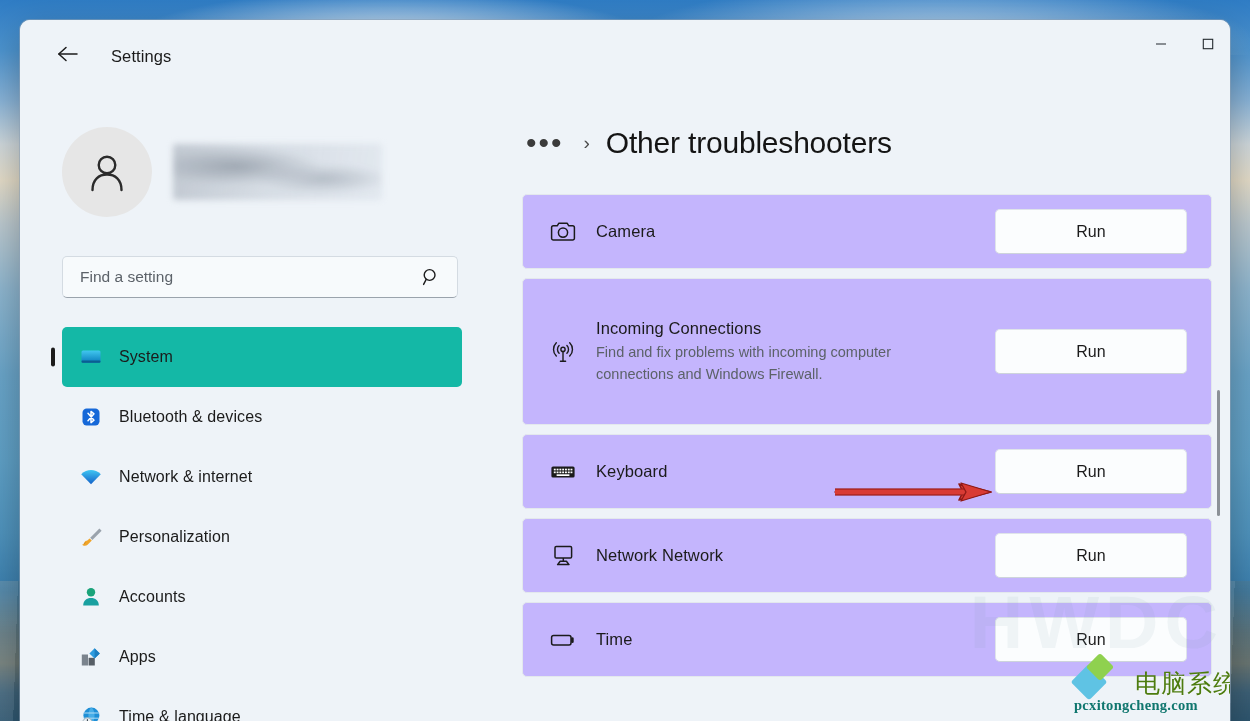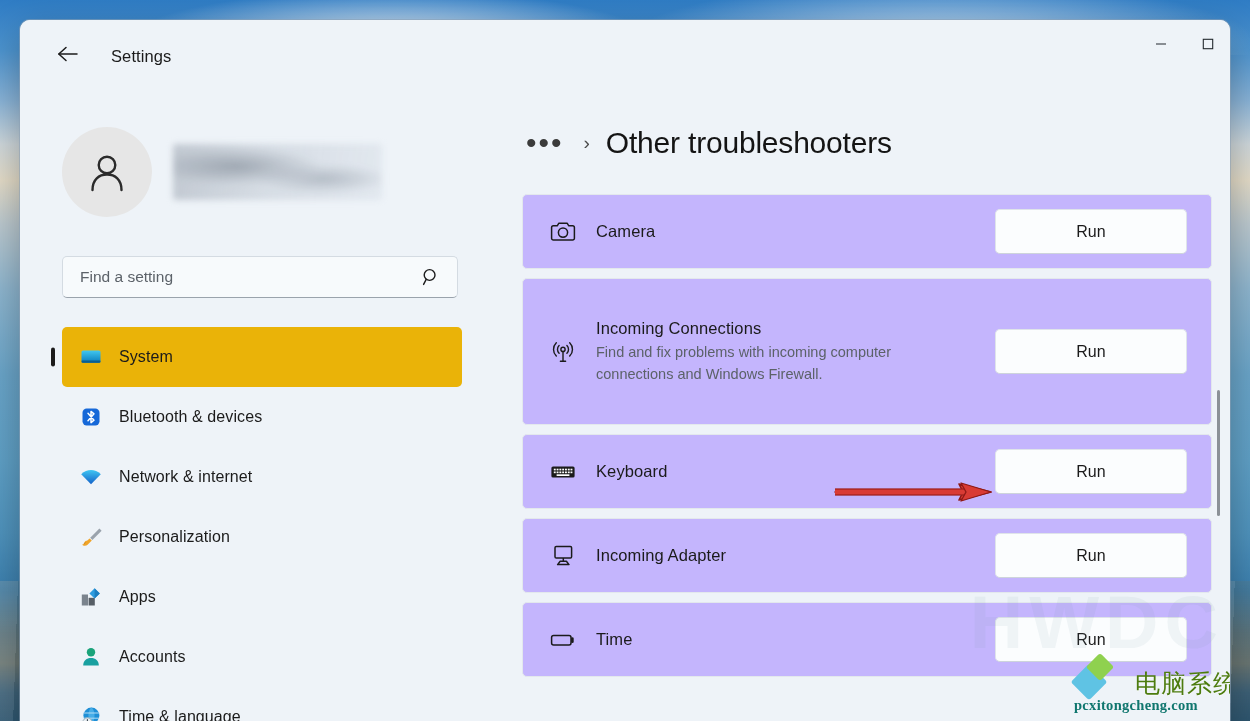--- a/index.html
+++ b/index.html
@@ -109,21 +109,21 @@
     flex:1;padding-left:17px;font-size:15.5px;color:#5c6269;
   }
   .searchbox .sicon{padding-right:16px;display:flex;align-items:center;}
 
   .navlist{position:absolute;left:0;top:239px;width:462px;}
   .navitem{
     position:relative;height:60px;margin:0 20px 0 42px;
     display:flex;align-items:center;gap:16px;
     border-radius:5px;cursor:pointer;padding-left:17px;box-sizing:border-box;
   }
-  .navitem.selected{background:#eab308;}
+  .navitem.selected{background:#14b8a6;}
   .navitem.selected:before{
     content:"";position:absolute;left:-11px;top:50%;transform:translateY(-50%);
     width:3.5px;height:19px;border-radius:2px;background:#1b1b1b;
   }
   .navitem .nlabel{font-size:16px;color:#1b1b1b;letter-spacing:.1px;}
   .navicon{width:24px;height:24px;display:flex;align-items:center;justify-content:center;flex:0 0 auto;}
 
   
   .content{
     position:absolute;left:462px;top:68px;width:748px;height:633px;
@@ -318,37 +318,37 @@
             <path d="M10.6 13.4 L12.8 15.6 L8.6 19.8 C7 21.4 4 21 3 19.6 C4.8 19.6 5 18.4 5.4 17.4 C5.9 16.1 7 15.6 8 15.8 Z" fill="#f0a429"></path>
             <path d="M4.6 19.1 C5.4 19.1 6 18.1 6.3 17.3" stroke="#c9821a" stroke-width=".9" fill="none"></path>
           </svg>
         </span>
         <span class="nlabel">Personalization</span>
       </div>
 
       <div class="navitem">
         <span class="navicon">
           <svg width="24" height="24" viewBox="0 0 24 24">
+            <circle cx="12" cy="7.2" r="4.2" fill="#1aa37a"></circle>
+            <path d="M4.2 20.4 C4.2 15.6 7.6 13 12 13 C16.4 13 19.8 15.6 19.8 20.4 Z" fill="#19a0a0"></path>
+          </svg>
+        </span>
+        <span class="nlabel">Accounts</span>
+      </div>
+
+      <div class="navitem">
+        <span class="navicon">
+          <svg width="24" height="24" viewBox="0 0 24 24">
             <rect x="2.8" y="9.5" width="6.2" height="11" fill="#7a838d"></rect>
             <rect x="9.6" y="12.8" width="6.2" height="7.7" fill="#565e66"></rect>
             <path d="M15.6 3.2 L20.8 8.4 L15.6 13.6 L10.4 8.4 Z" fill="#2e9bde"></path>
             <path d="M15.6 3.2 L20.8 8.4 L15.6 13.6 Z" fill="#1d7ec0"></path>
           </svg>
         </span>
         <span class="nlabel">Apps</span>
-      </div>
-
-      <div class="navitem">
-        <span class="navicon">
-          <svg width="24" height="24" viewBox="0 0 24 24">
-            <circle cx="12" cy="7.2" r="4.2" fill="#1aa37a"></circle>
-            <path d="M4.2 20.4 C4.2 15.6 7.6 13 12 13 C16.4 13 19.8 15.6 19.8 20.4 Z" fill="#19a0a0"></path>
-          </svg>
-        </span>
-        <span class="nlabel">Accounts</span>
       </div>
 
       <div class="navitem">
         <span class="navicon">
           <svg width="24" height="24" viewBox="0 0 24 24">
             <circle cx="12.4" cy="10.6" r="8" fill="#1f8fd6"></circle>
             <path d="M12.4 2.6 C8.6 5 8.2 16 12.4 18.6 C16.8 16 16.4 5 12.4 2.6 Z" fill="#4fb3ea" opacity=".85"></path>
             <path d="M4.6 8 H20.2 M4.6 13.2 H20.2" stroke="#bfe4f7" stroke-width=".9" fill="none"></path>
             <circle cx="8.4" cy="17.4" r="4.6" fill="#e8eef2" stroke="#9fb0bb" stroke-width="1"></circle>
             <path d="M8.4 14.5 V17.4 L10.4 18.6" stroke="#3b4750" stroke-width="1.1" fill="none" stroke-linecap="round"></path>
@@ -433,21 +433,21 @@
 
       <div class="card">
         <div class="cicon">
           <svg width="28" height="28" viewBox="0 0 28 28" fill="none" stroke="#1b1b1b" stroke-width="1.5">
             <rect x="6" y="4.4" width="16.6" height="11.6" rx="1.3"></rect>
             <path d="M14.3 16 V19.2"></path>
             <path d="M8.6 22.6 H20 L17.4 19.2 H11.2 Z" stroke-linejoin="round"></path>
           </svg>
         </div>
         <div class="ctext">
-          <div class="ctitle">Incoming Adapter</div>
+          <div class="ctitle">Network Network</div>
         </div>
         <div class="run-btn">Run</div>
       </div>
 
       <div class="card">
         <div class="cicon">
           <svg width="28" height="28" viewBox="0 0 28 28" fill="none" stroke="#1b1b1b" stroke-width="1.5">
             <rect x="2.6" y="9.4" width="19.4" height="9.6" rx="2"></rect>
             <path d="M23.4 12.6 V15.8" stroke-width="2.6" stroke-linecap="round"></path>
           </svg>

